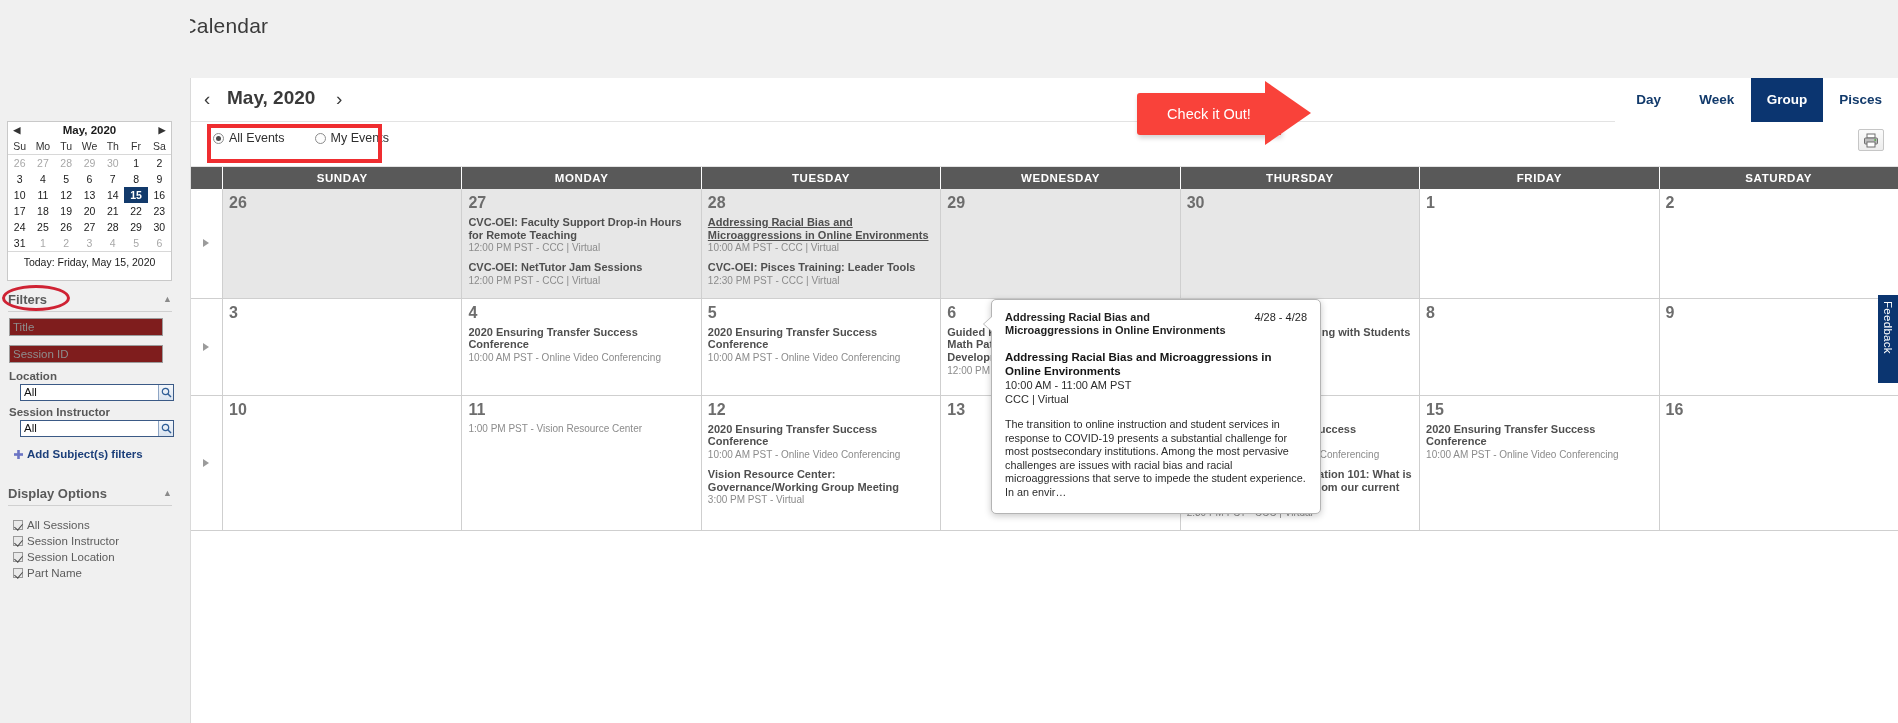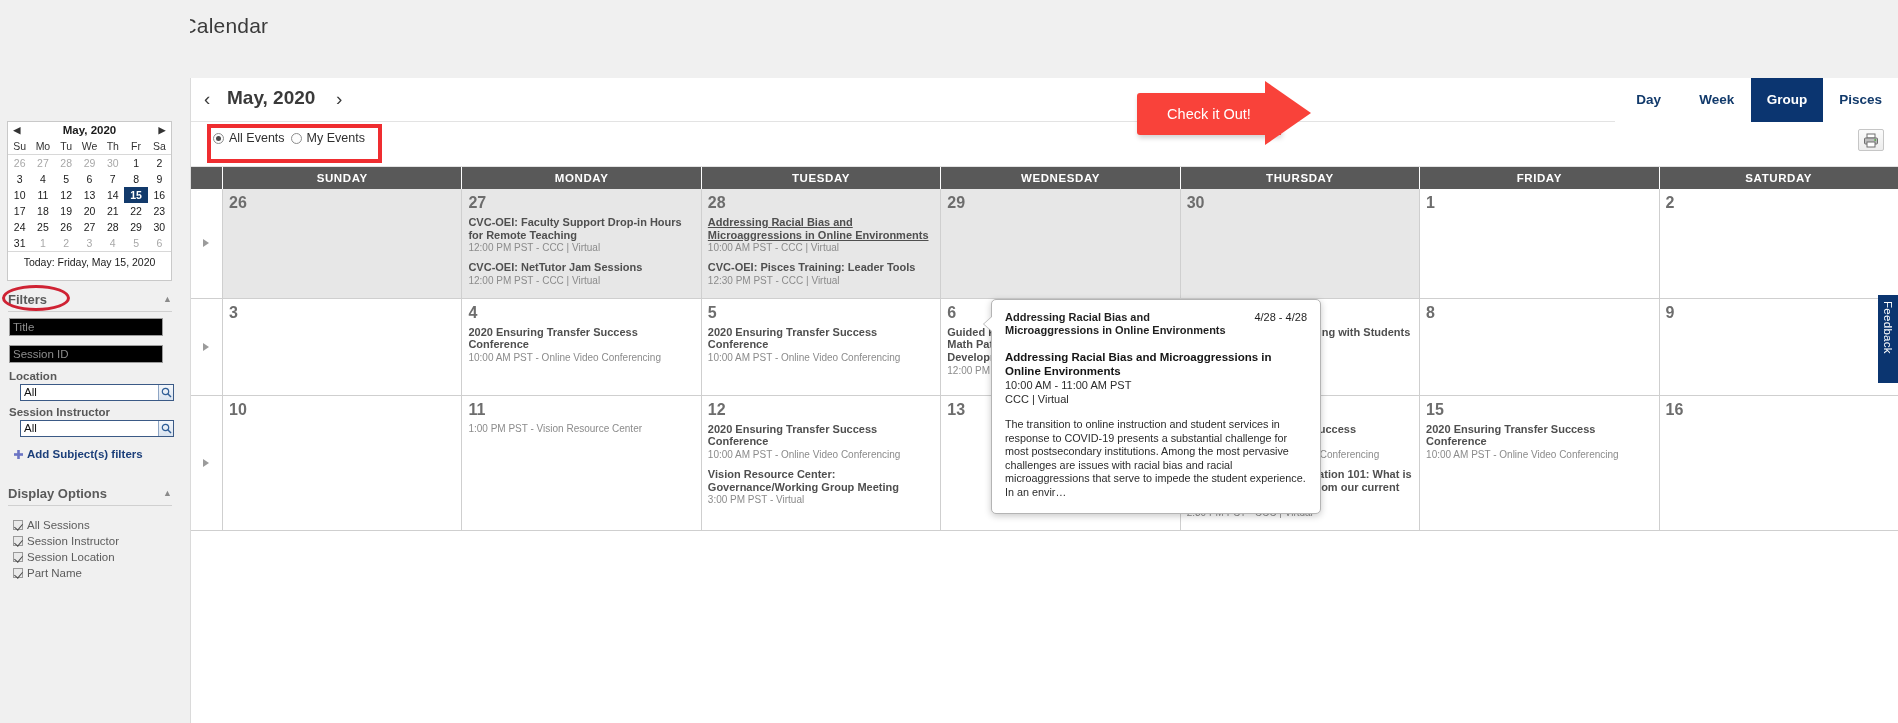--- a/index.html
+++ b/index.html
@@ -117,21 +117,21 @@
     border: 3px solid #cf2233;
     border-radius: 50%;
     pointer-events: none;
   }
 
   .fld {
     position: absolute;
     left: 9px;
     width: 154px; height: 18px;
     border: 1px solid #9c9c9c;
-    background: #000000;
+    background: #7f1d1d;
     font-size: 11.5px;
     color: #8d8d8d;
     padding: 0 3px;
     line-height: 16px;
     font-family: "Liberation Sans", sans-serif;
   }
   #f-title { top: 318px; }
   #f-sid { top: 345px; }
   .fld-label {
     position: absolute;
@@ -268,21 +268,21 @@
     position: relative;
     height: 45px;
     border-bottom: 1px solid #e3e3e3;
     background: #fff;
   }
   .radio-group {
     position: absolute;
     left: 22px; top: 9px;
     display: flex;
     align-items: center;
-    gap: 6px;
+    gap: 30px;
   }
   .radio-item {
     display: flex; align-items: center;
     font-size: 12.5px;
     color: #2f2f2f;
     cursor: pointer;
   }
   .radio-dot {
     width: 11px; height: 11px;
     border-radius: 50%;

